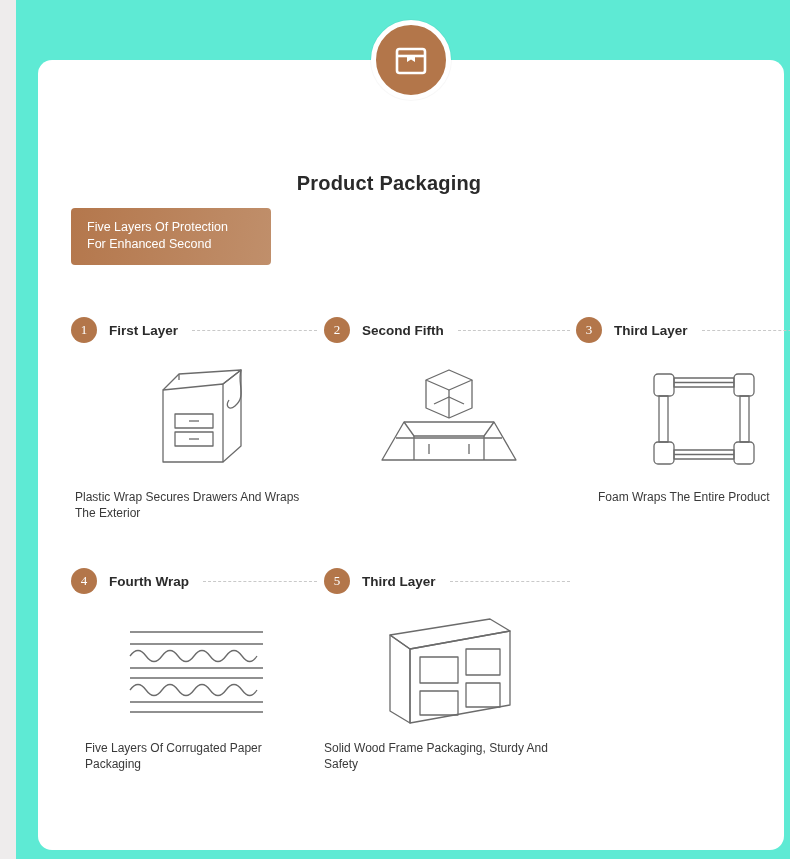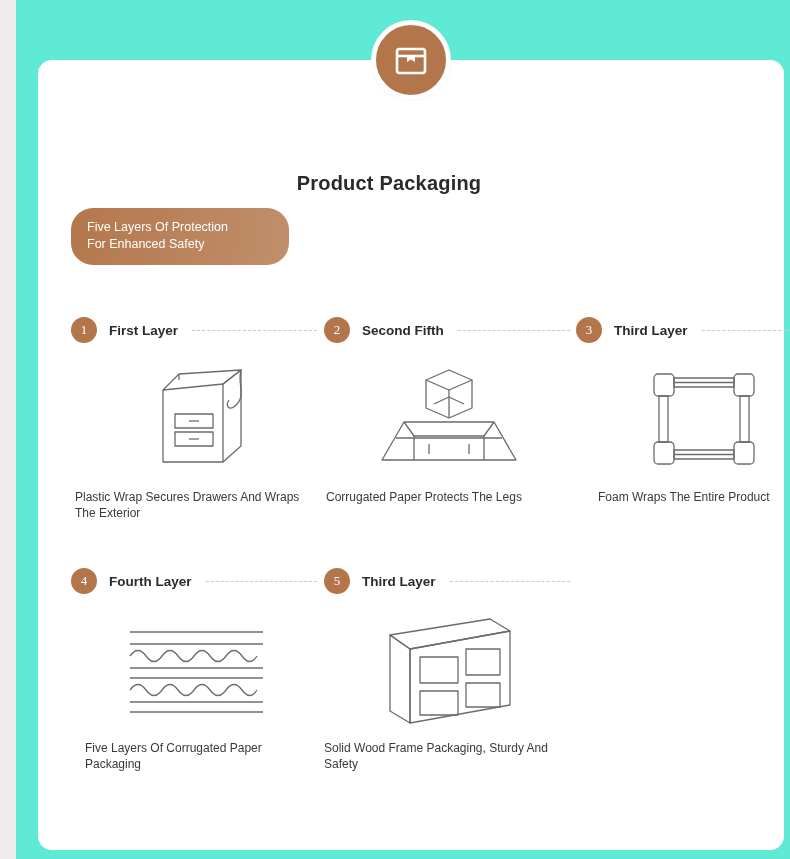--- a/index.html
+++ b/index.html
@@ -56,23 +56,23 @@
     font-size: 20px;
     font-weight: bold;
     color: #2a2a2a;
     letter-spacing: 0.2px;
   }
 
   .pill {
     position: absolute;
     left: 55px;
     top: 208px;
-    width: 218px;
+    width: 200px;
     padding: 11px 16px 12px 16px;
-    border-radius: 22px;
+    border-radius: 4px;
     background: linear-gradient(100deg, #b4774c 0%, #c08f6b 100%);
     color: #ffffff;
     font-size: 12.5px;
     line-height: 17px;
   }
 
   .layer {
     position: absolute;
     width: 250px;
   }
@@ -149,21 +149,21 @@
       <rect x="6" y="9" width="28" height="24" rx="2.5" fill="none" stroke="#ffffff" stroke-width="2.6"></rect>
       <line x1="6" y1="16" x2="34" y2="16" stroke="#ffffff" stroke-width="2.6"></line>
       <path d="M16 16 v6 l4 -2.6 l4 2.6 v-6" fill="#ffffff"></path>
     </svg>
   </div>
 
   <div class="title">Product Packaging</div>
 
   <div class="pill">
     <div>Five Layers Of Protection</div>
-    <div>For Enhanced Safety</div>
+    <div>For Enhanced Second</div>
   </div>
 
   <div class="layer l1">
     <div class="layer-head">
       <div class="num">1</div>
       <div class="layer-label">First Layer</div>
       <div class="dashes"></div>
     </div>
     <div class="art">
       <svg width="120" height="115" viewBox="0 0 120 115" aria-hidden="true">
@@ -199,21 +199,20 @@
           <path d="M8 96 L30 58 L120 58 L142 96 Z"></path>
           <path d="M30 58 L40 72 L110 72 L120 58"></path>
           <path d="M40 72 L40 96"></path>
           <path d="M110 72 L110 96"></path>
           <path d="M22 74 L128 74"></path>
           <path d="M55 80 L55 90"></path>
           <path d="M95 80 L95 90"></path>
         </g>
       </svg>
     </div>
-    <div class="desc">Corrugated Paper Protects The Legs</div>
   </div>
 
   <div class="layer l3">
     <div class="layer-head">
       <div class="num">3</div>
       <div class="layer-label">Third Layer</div>
       <div class="dashes"></div>
     </div>
     <div class="art">
       <svg width="125" height="110" viewBox="0 0 125 110" aria-hidden="true">
@@ -230,21 +229,21 @@
           <line x1="32" y1="90.5" x2="92" y2="90.5"></line>
         </g>
       </svg>
     </div>
     <div class="desc">Foam Wraps The Entire Product</div>
   </div>
 
   <div class="layer l4">
     <div class="layer-head">
       <div class="num">4</div>
-      <div class="layer-label">Fourth Layer</div>
+      <div class="layer-label">Fourth Wrap</div>
       <div class="dashes"></div>
     </div>
     <div class="art">
       <svg width="145" height="100" viewBox="0 0 145 100" aria-hidden="true">
         <g fill="none" stroke="#6b6b6b" stroke-width="1.3" stroke-linejoin="round">
           <line x1="6" y1="12" x2="139" y2="12"></line>
           <line x1="6" y1="24" x2="139" y2="24"></line>
           <path d="M6 36 q8 -11 16 0 t16 0 t16 0 t16 0 t16 0 t16 0 t16 0 t15 0"></path>
           <line x1="6" y1="48" x2="139" y2="48"></line>
           <line x1="6" y1="58" x2="139" y2="58"></line>

